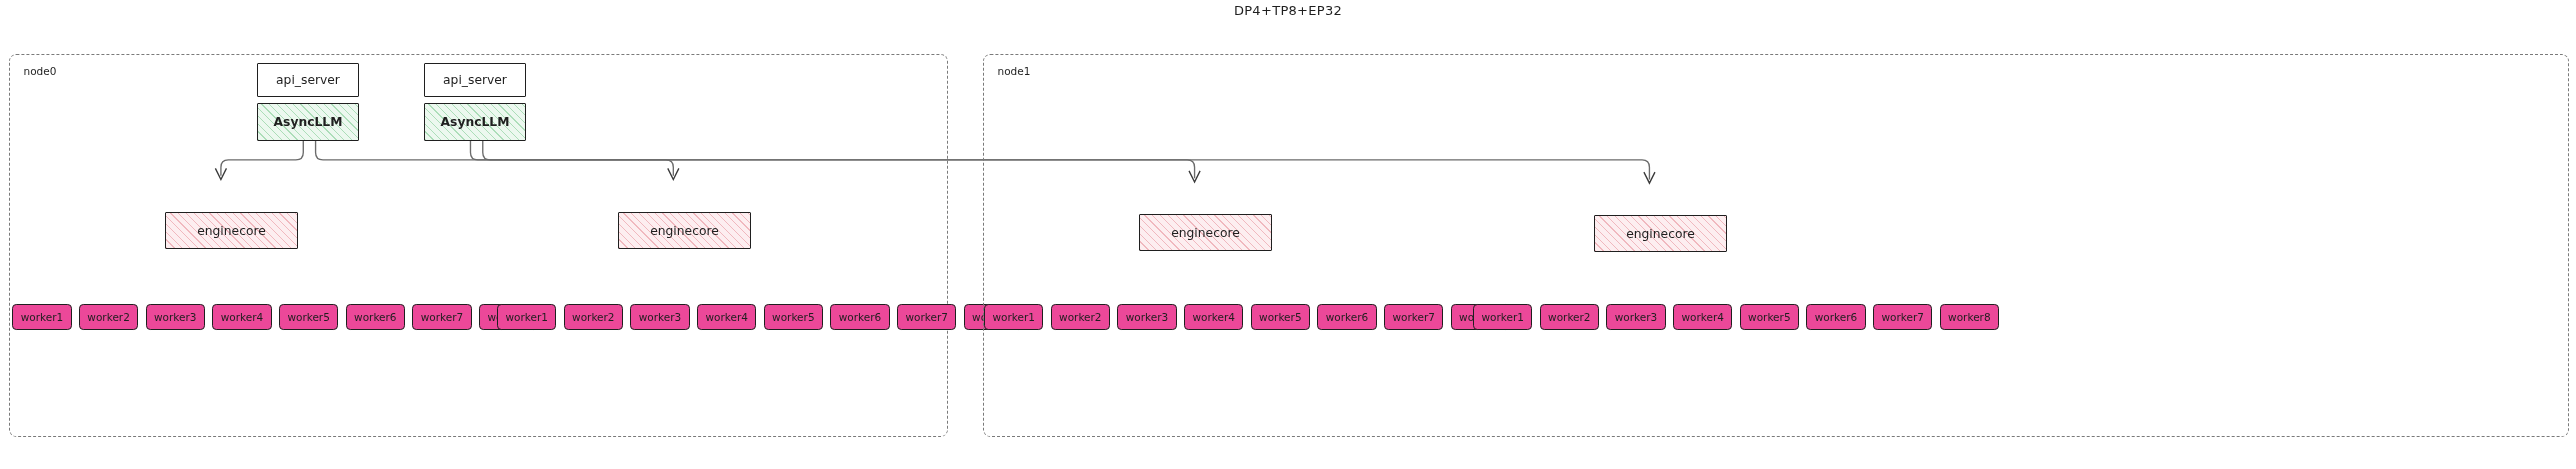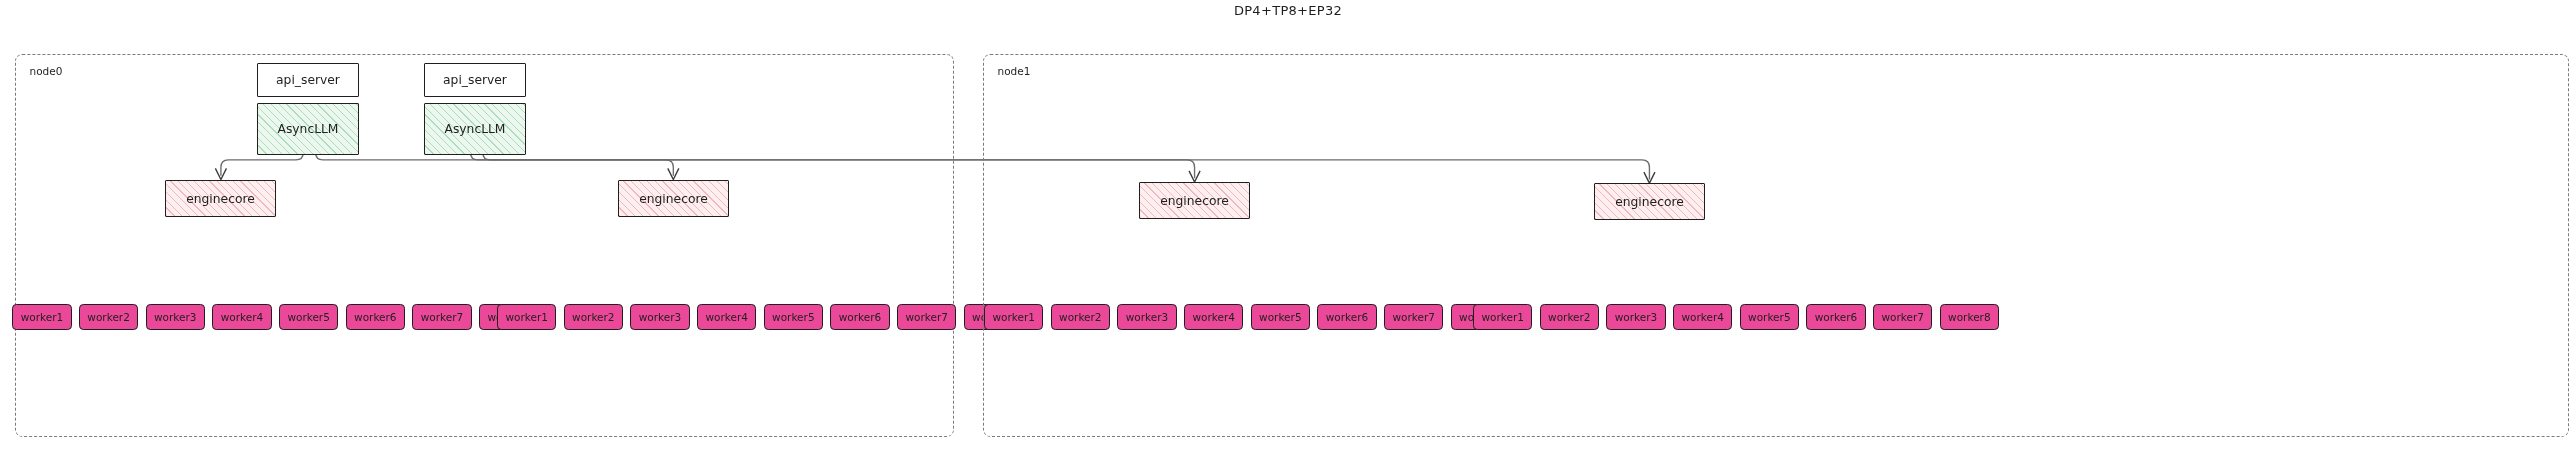--- a/index.html
+++ b/index.html
@@ -20,21 +20,21 @@
     font-family:"DejaVu Sans", sans-serif;
   }
 
   
   .subgraph{
     position:absolute;
     border:1.2px dashed #7a7a7a;
     border-radius:7.4px;
     background:transparent;
   }
-  #node0{ left:15px;  top:54px;  width:937px; height:381px; }
+  #node0{ left:9px;  top:54px;  width:937px; height:381px; }
   #node1{ left:983px;top:54px;  width:1584px; height:381px; }
   .subgraph-label{
     position:absolute;
     top:9.8px;left:13.5px;
     font-size:10.5px;
     color:#1f1f1f;
     white-space:nowrap;
   }
 
   
@@ -49,38 +49,40 @@
     font-size:12.3px;
     color:#1f1f1f;
     background:#ffffff;
     white-space:nowrap;
   }
   .box.api{
     background:#ffffff;
     width:102px;height:34px;
   }
   .box.async{
-    width:102px;height:52px;
+    width:102px;height:38px;
     background-color:#ecf8ef;
     background-image:repeating-linear-gradient(
       45deg,
       rgba(120,200,140,0.55) 0px,
       rgba(120,200,140,0.55) 0.9px,
       rgba(255,255,255,0) 0.9px,
       rgba(255,255,255,0) 5.5px);
+    font-weight:bold;
   }
   .box.engine{
-    width:111px;height:37px;
+    width:133px;height:37px;
     background-color:#fdeef0;
     background-image:repeating-linear-gradient(
       45deg,
       rgba(230,140,150,0.55) 0px,
       rgba(230,140,150,0.55) 0.9px,
       rgba(255,255,255,0) 0.9px,
       rgba(255,255,255,0) 5.5px);
+    margin-top:32px;
   }
   .box.worker{
     width:auto;min-width:0;
     height:26px;
     padding:0 7.4px;
     border-width:1.2px;
     border-radius:4.3px;
     font-size:10.5px;
     background:#ec4899;
     position:static;

